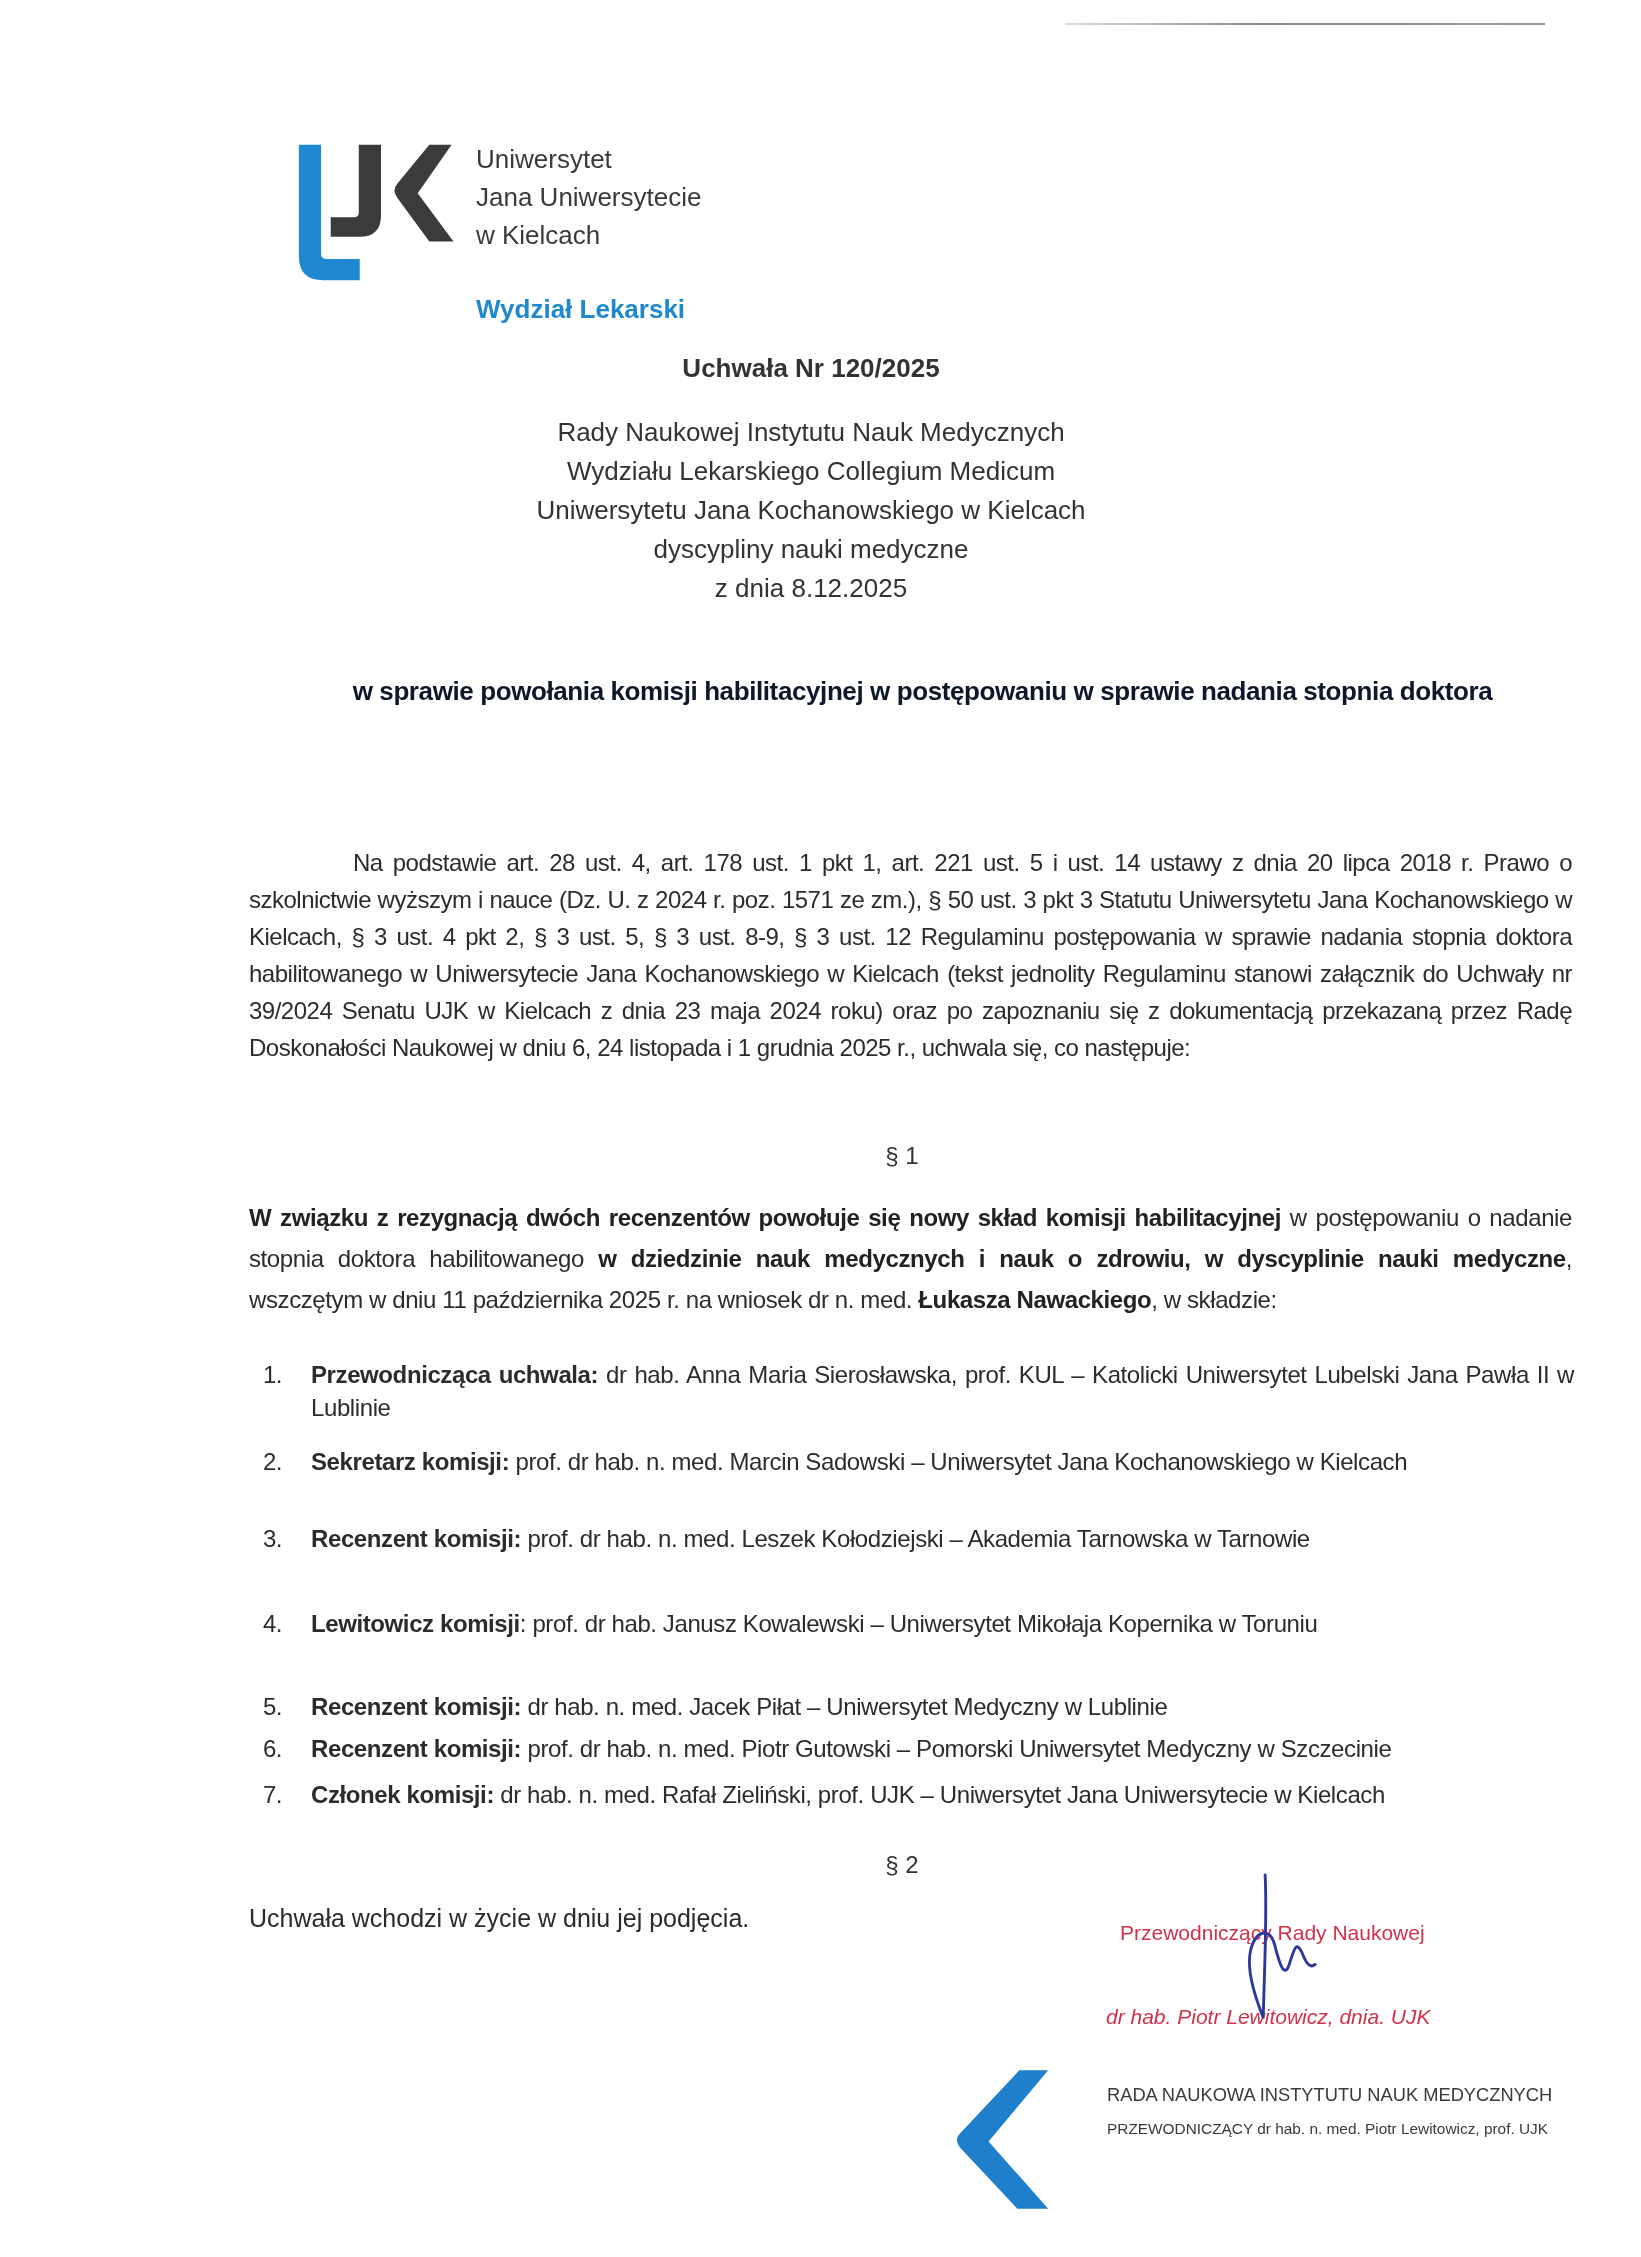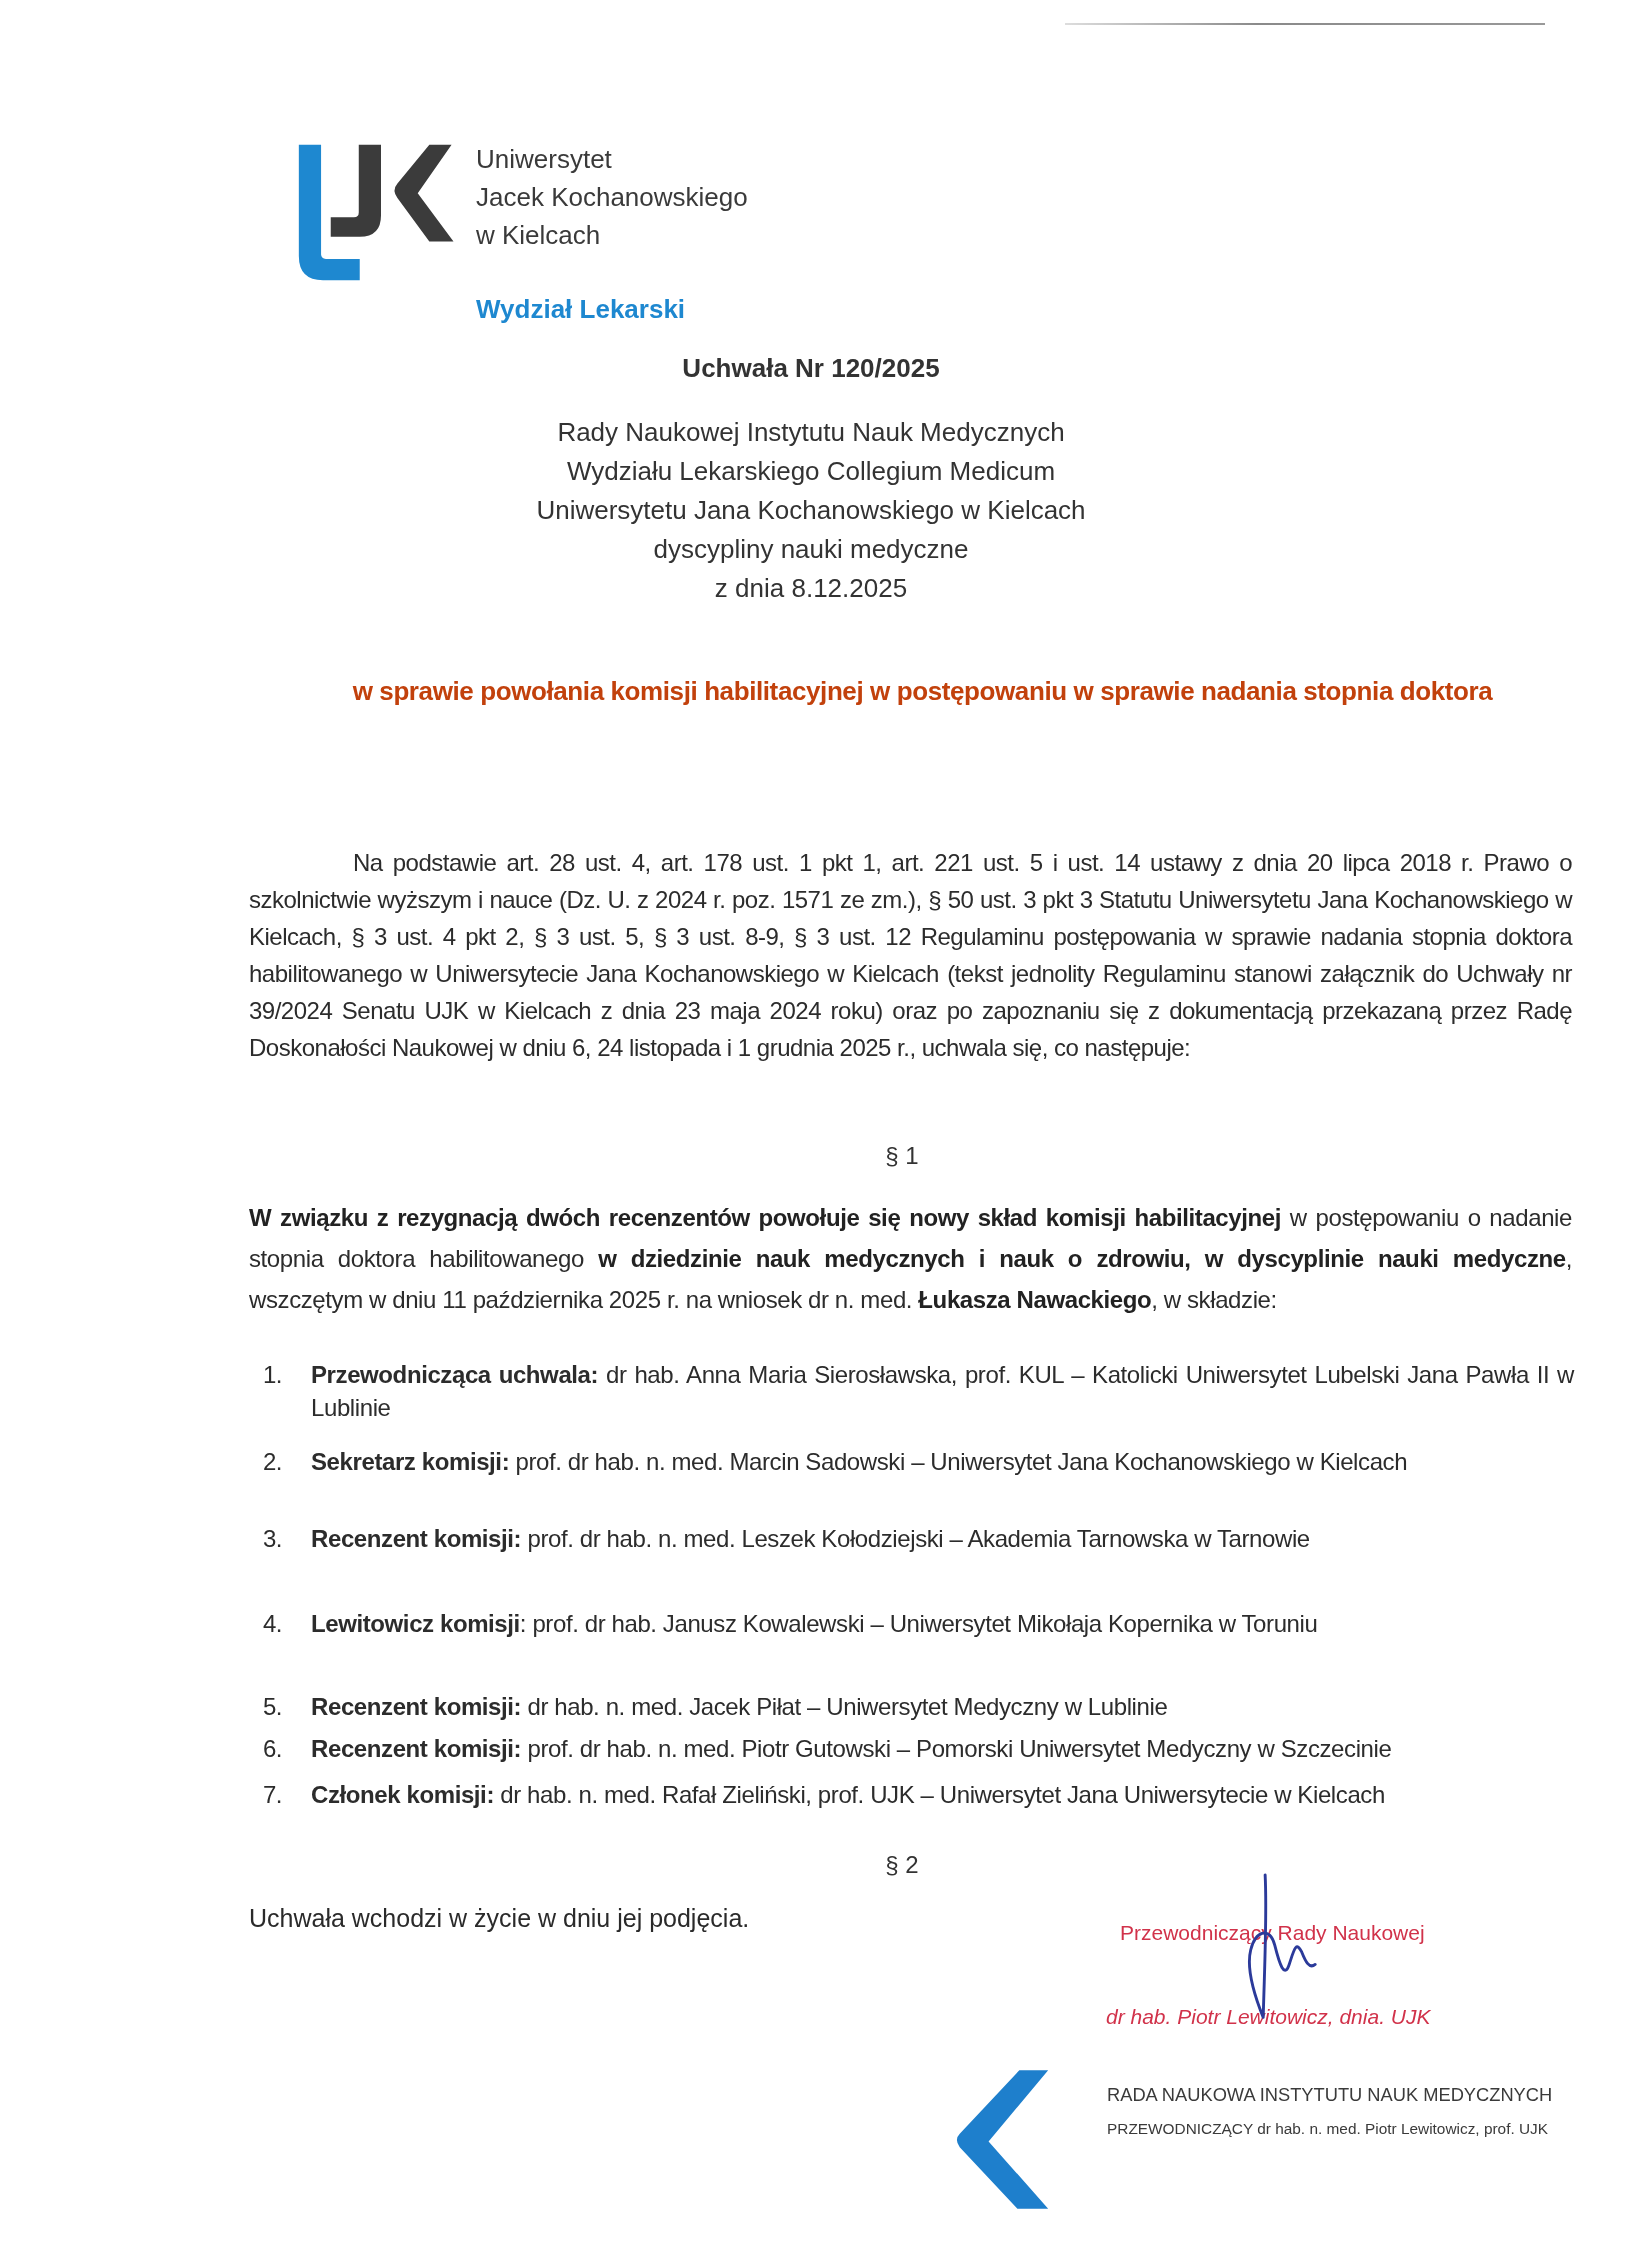--- a/index.html
+++ b/index.html
@@ -12,21 +12,21 @@
     
     .logo { left: 294px; top: 140px; width: 174px; height: 145px; }
     .logo-text { left: 476px; top: 140px; font-size: 26px; line-height: 38px; color: #3a3a3a; }
     .logo-text .line { display: block; white-space: nowrap; }
     .logo-text .faculty { color: #1e88d0; font-weight: bold; margin-top: 36px; }
     .title { top: 353px; left: 0; width: 1834px; font-size: 26px; font-weight: bold; color: #333; text-align: center; }
     .subtitle { top: 413px; left: 0; width: 1834px; font-size: 26px; line-height: 39px; color: #333; text-align: center; }
     .subtitle span { display: block; }
 
     .subject { top: 672px; left: 261px; width: 1323px; font-size: 26px; line-height: 39px; font-weight: bold;
-               text-align: center; color: #c2410c; }
+               text-align: center; color: #0f172a; }
     .subject span { display: block; white-space: nowrap; letter-spacing: -0.4px; }
 
     .basis { top: 844px; left: 249px; width: 1323px; font-size: 24px; line-height: 37px;
              text-align: justify; color: #2c2c2c; text-indent: 104px; letter-spacing: -0.5px; }
 
     .para-mark { font-size: 24px; color: #333; width: 58px; text-align: center; }
     .pm1 { top: 1142px; left: 873px; }
     .pm2 { top: 1851px; left: 873px; }
 
     .s1-intro { top: 1197px; left: 249px; width: 1323px; font-size: 24px; line-height: 41px;
@@ -60,21 +60,21 @@
 
 <div class="abs top-rule"></div>
 
 <svg class="abs logo" viewBox="0 0 180 150">
   <path d="M5 5 H28 V118 Q28 123 33 123 H68 V145 H30 Q5 145 5 120 Z" fill="#1e88d0"></path>
   <path d="M67 5 H90 V78 Q90 100 68 100 H38 V80 H62 Q67 80 67 75 Z" fill="#3b3b3b"></path>
   <path d="M163 5 H140 L107 45 Q101 52 107 60 L140 105 H165 L128 55 Z" fill="#3b3b3b"></path>
 </svg>
 <div class="abs logo-text">
   <span class="line">Uniwersytet</span>
-  <span class="line">Jacek Kochanowskiego</span>
+  <span class="line">Jana Uniwersytecie</span>
   <span class="line">w Kielcach</span>
   <span class="line faculty">Wydział Lekarski</span>
 </div>
 
 <div class="abs title" style="left:-106px">Uchwała Nr 120/2025</div>
 <div class="abs subtitle" style="left:-106px">
   <span>Rady Naukowej Instytutu Nauk Medycznych</span>
   <span>Wydziału Lekarskiego Collegium Medicum</span>
   <span>Uniwersytetu Jana Kochanowskiego w Kielcach</span>
   <span>dyscypliny nauki medyczne</span>

